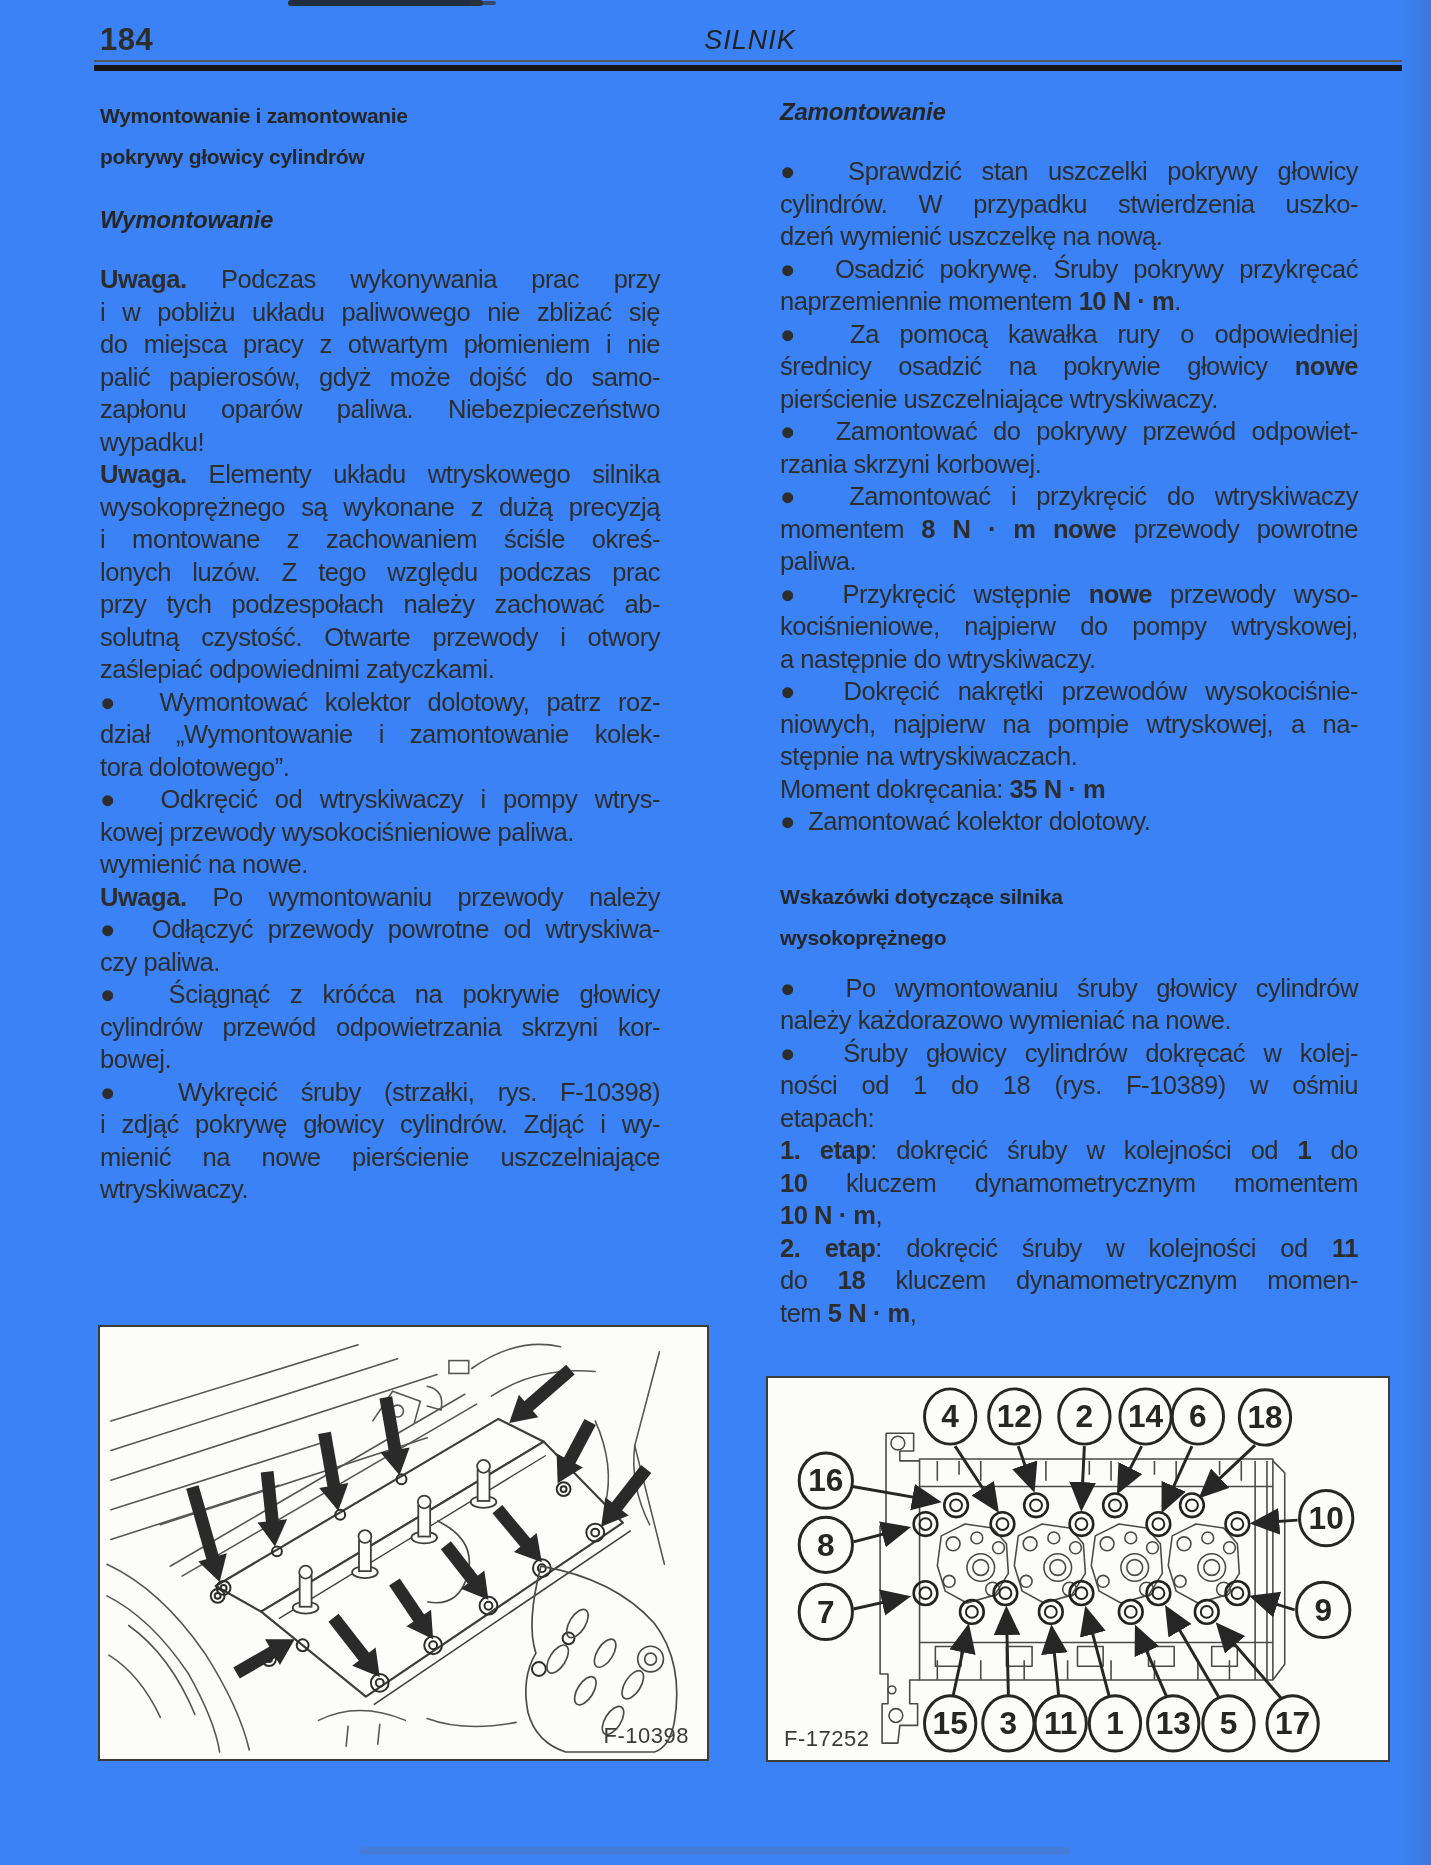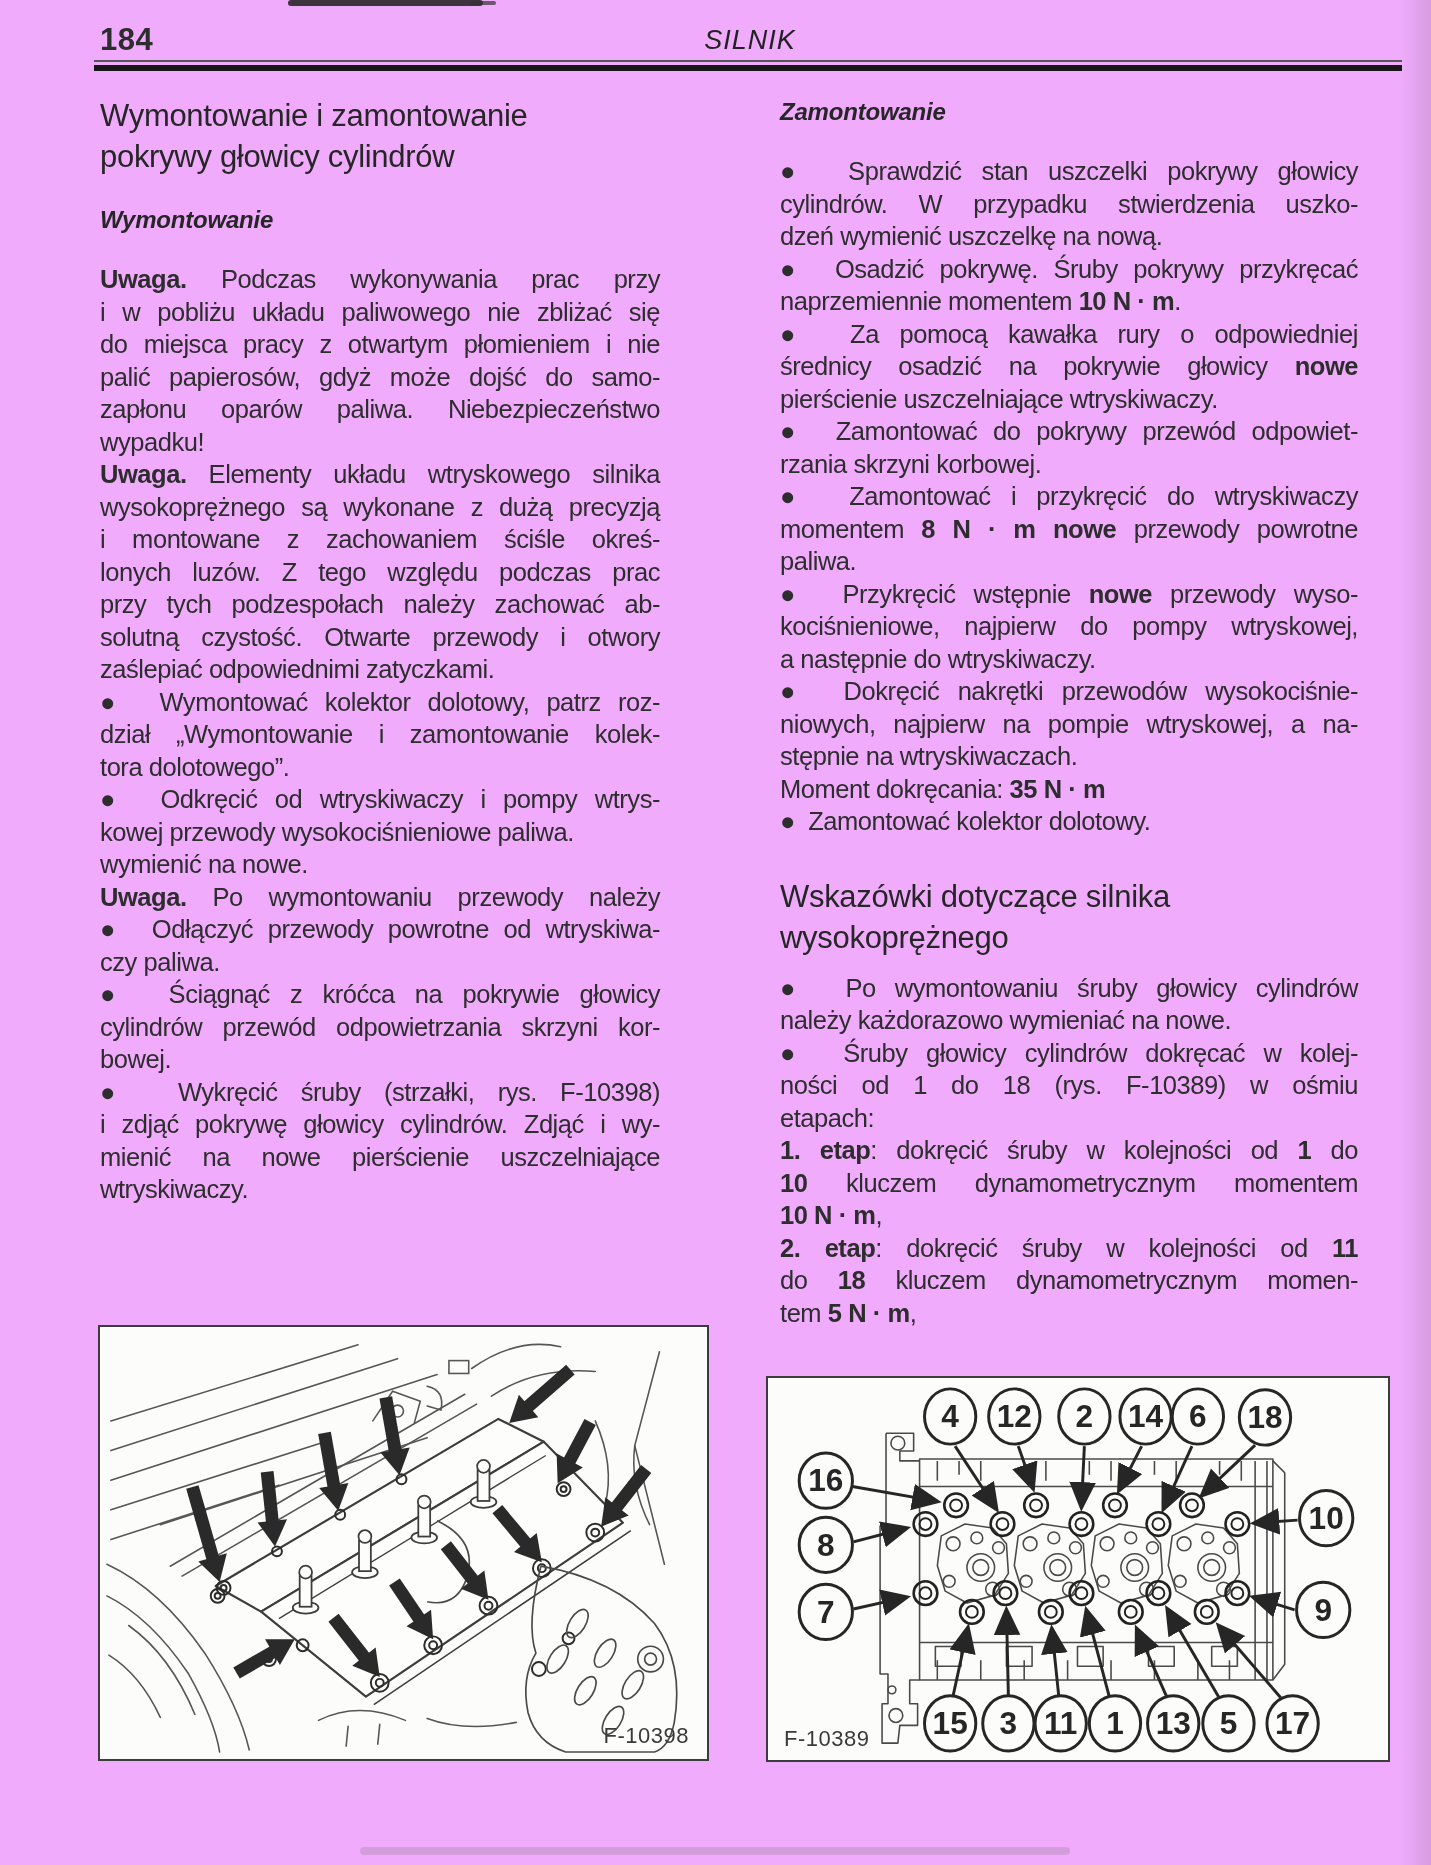--- a/index.html
+++ b/index.html
@@ -1,33 +1,33 @@
 <!DOCTYPE html>
 <html><head>
 <meta charset="utf-8">
 <style>
   html,body{margin:0;padding:0;background:#e8e8e6;}
-  .page{position:relative;width:1431px;height:1865px;background:#f0abfc;overflow:hidden;
+  .page{position:relative;width:1431px;height:1865px;background:#3b82f6;overflow:hidden;
         font-family:"Liberation Sans","DejaVu Sans",sans-serif;color:#2d2d2d;}
   
   .smudge{position:absolute;left:288px;top:0;width:195px;height:6px;background:#1f1f1f;border-radius:3px;opacity:.85;}
   .smudge2{position:absolute;left:470px;top:1px;width:26px;height:4px;background:#333;border-radius:2px;opacity:.7;}
   .edge-shadow{position:absolute;right:0;top:0;width:30px;height:100%;
         background:linear-gradient(to left,rgba(60,60,60,.14),rgba(60,60,60,0));}
   .bottom-band{position:absolute;left:360px;top:1847px;width:710px;height:8px;background:rgba(110,110,110,.22);border-radius:4px;}
   
   .pagenum{position:absolute;left:100px;top:22px;font-size:31px;font-weight:bold;letter-spacing:.5px;}
   .section-title{position:absolute;left:650px;top:25px;width:200px;text-align:center;font-size:27px;letter-spacing:1px;color:#222;font-style:italic;}
   .rule-thin{position:absolute;left:94px;top:60px;width:1308px;height:0;border-top:2px solid #555;}
   .rule-thick{position:absolute;left:94px;top:65px;width:1308px;height:6px;background:#171717;}
   
   .col{position:absolute;top:95px;font-size:25.5px;line-height:32.5px;letter-spacing:-.45px;}
   .col-left{left:100px;width:560px;}
   .col-right{left:780px;width:578px;}
-  .h1{font-size:31px;line-height:41px;font-weight:normal;letter-spacing:-.3px;color:#262626;}
+  .h1{font-size:21px;line-height:41px;font-weight:bold;letter-spacing:-.3px;color:#262626;}
   .h2i{font-size:24px;line-height:34px;font-weight:bold;font-style:italic;letter-spacing:-.2px;color:#262626;}
   .col-left .h2i{margin-top:26px;}
   .body-block{margin-top:26px;}
   .ln{text-align:justify;}
   .jl{text-align-last:justify;}
   .b{font-weight:bold;}
   .h1-mid{margin-top:38px;}
   .body-block2{margin-top:14px;}
   
   .fig{position:absolute;background:#fcfcfa;border:2.5px solid #3c3c3c;margin:0;}
@@ -478,16 +478,16 @@
         <g>
             <ellipse cx="465" cy="350" rx="26" ry="28" fill="#fcfcfa" stroke="#262626" stroke-width="3"></ellipse>
             <text x="465" y="361">5</text>
           </g>
         <g>
             <ellipse cx="530" cy="350" rx="26" ry="28" fill="#fcfcfa" stroke="#262626" stroke-width="3"></ellipse>
             <text x="530" y="361">17</text>
           </g>
       </g>
     </svg>
-    <figcaption class="figlabel fl-left">F-10389</figcaption>
+    <figcaption class="figlabel fl-left">F-17252</figcaption>
   </figure>
 
 </div>
 
 </body></html>

